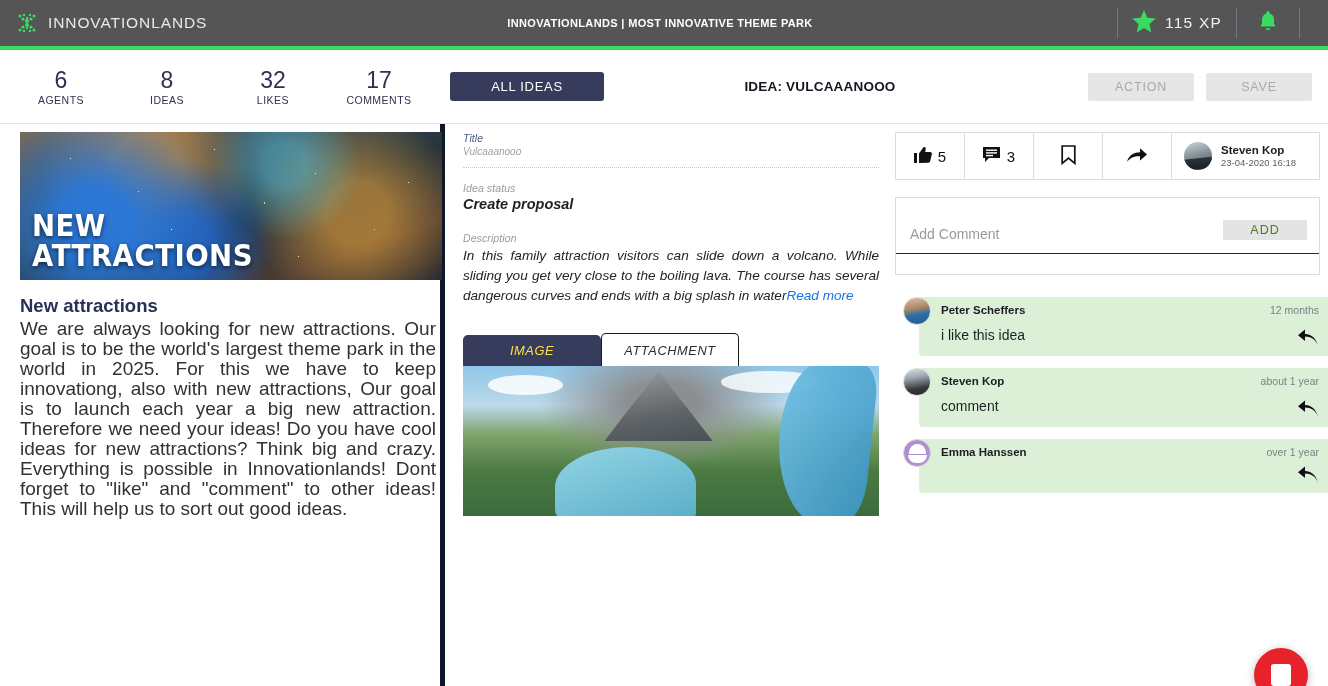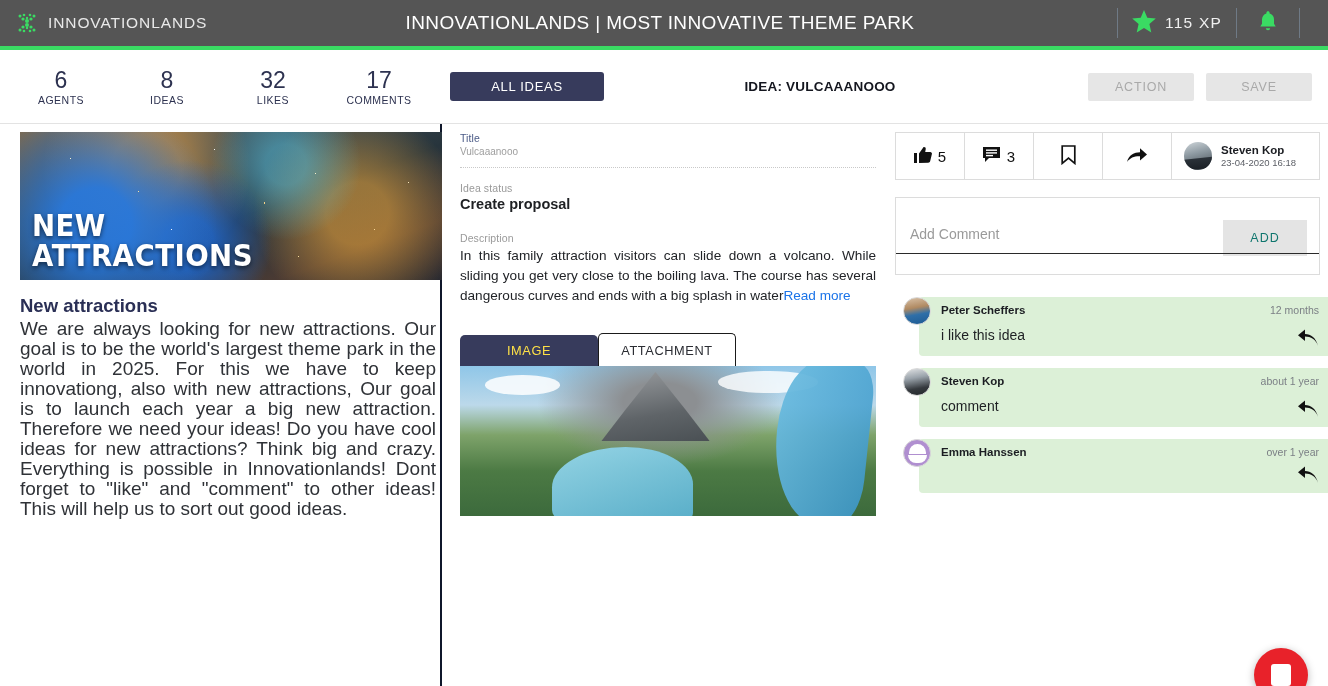--- a/index.html
+++ b/index.html
@@ -18,21 +18,21 @@
     border-bottom: 4px solid #3ADB63;
     position: relative;
   }
   .brand { display: flex; align-items: center; gap: 10px; padding-left: 16px; width: 440px; }
   .brand-logo { width: 22px; height: 22px; position: relative; }
   .brand-name {
     color: #e9e9e9; font-size: 15.5px; letter-spacing: .9px; font-weight: 400;
   }
   .topbar-title {
     position: absolute; left: 0; right: 8px; text-align: center;
-    color: #ffffff; font-size: 19px; font-weight: normal; letter-spacing: .35px;
+    color: #ffffff; font-size: 11px; font-weight: bold; letter-spacing: .35px;
     pointer-events: none;
   }
   .topbar-right {
     margin-left: auto; display: flex; align-items: center; height: 100%;
     padding-right: 14px; z-index: 2;
   }
   .tb-sep { width: 1px; height: 30px; background: #6f7a86; margin: 0 14px; }
   .xp-block { display: flex; align-items: center; gap: 9px; }
   .xp-text { color: #efefef; font-size: 15.5px; letter-spacing: 1.2px; }
   .bell-wrap { display: flex; align-items: center; justify-content: center; width: 34px; }
@@ -78,21 +78,21 @@
   .btn-grey {
     background: #e6e6e6; color: #a9a9a9; border: none;
     width: 106px; height: 28px; font-size: 12.5px; letter-spacing: .8px;
     border-radius: 2px; cursor: pointer; margin-left: 12px;
     font-family: "Liberation Sans", sans-serif;
   }
 
   
   .main { display: flex; height: 562px; width: 100%; }
   .col-left  { width: 440px; padding: 8px 20px 0 20px; }
-  .col-mid   { width: 445px; border-left: 2px solid #0f172a; padding: 8px 10px 0 18px; }
+  .col-mid   { width: 445px; border-left: 5px solid #0f172a; padding: 8px 10px 0 18px; font-style: italic; }
   .col-right { flex: 1; padding: 8px 14px 0 10px; }
 
   
   .hero {
     width: 422px; height: 148px; position: relative; overflow: hidden;
     background:
       radial-gradient(circle at 18% 62%, rgba(40,120,220,.95) 0 10%, transparent 34%),
       radial-gradient(circle at 40% 75%, rgba(30,100,200,.85) 0 9%, transparent 30%),
       radial-gradient(circle at 63% 22%, rgba(90,200,230,.5) 0 7%, transparent 26%),
       radial-gradient(circle at 80% 55%, rgba(240,170,60,.55) 0 9%, transparent 30%),
@@ -209,22 +209,22 @@
     width: 425px; height: 78px; border: 1px solid #dcdcdc; margin-top: 17px;
     position: relative; background: #fff;
   }
   .comment-input {
     position: absolute; left: 14px; top: 28px; border: none; outline: none;
     font-size: 14px; color: #9a9a9a; width: 300px; background: transparent;
     font-family: "Liberation Sans", sans-serif;
   }
   .comment-input::placeholder { color: #9a9a9a; }
   .btn-add {
-    position: absolute; right: 12px; top: 22px; width: 84px; height: 36px;
-    background: #e4e4e4; color: #0f766e; border: none; font-size: 12.5px;
+    position: absolute; right: 12px; top: 22px; width: 84px; height: 20px;
+    background: #e4e4e4; color: #4d7c0f; border: none; font-size: 12.5px;
     letter-spacing: 1px; cursor: pointer; font-family: "Liberation Sans", sans-serif;
   }
   .comment-box-rule {
     position: absolute; left: 0; right: 0; top: 55px; height: 1px; background: #2a2a2a;
   }
 
   .comments { margin-top: 22px; width: 438px; }
   .comment-item { position: relative; margin-bottom: 12px; padding-left: 24px; }
   .c-avatar {
     position: absolute; left: 8px; top: 0; width: 28px; height: 28px;

